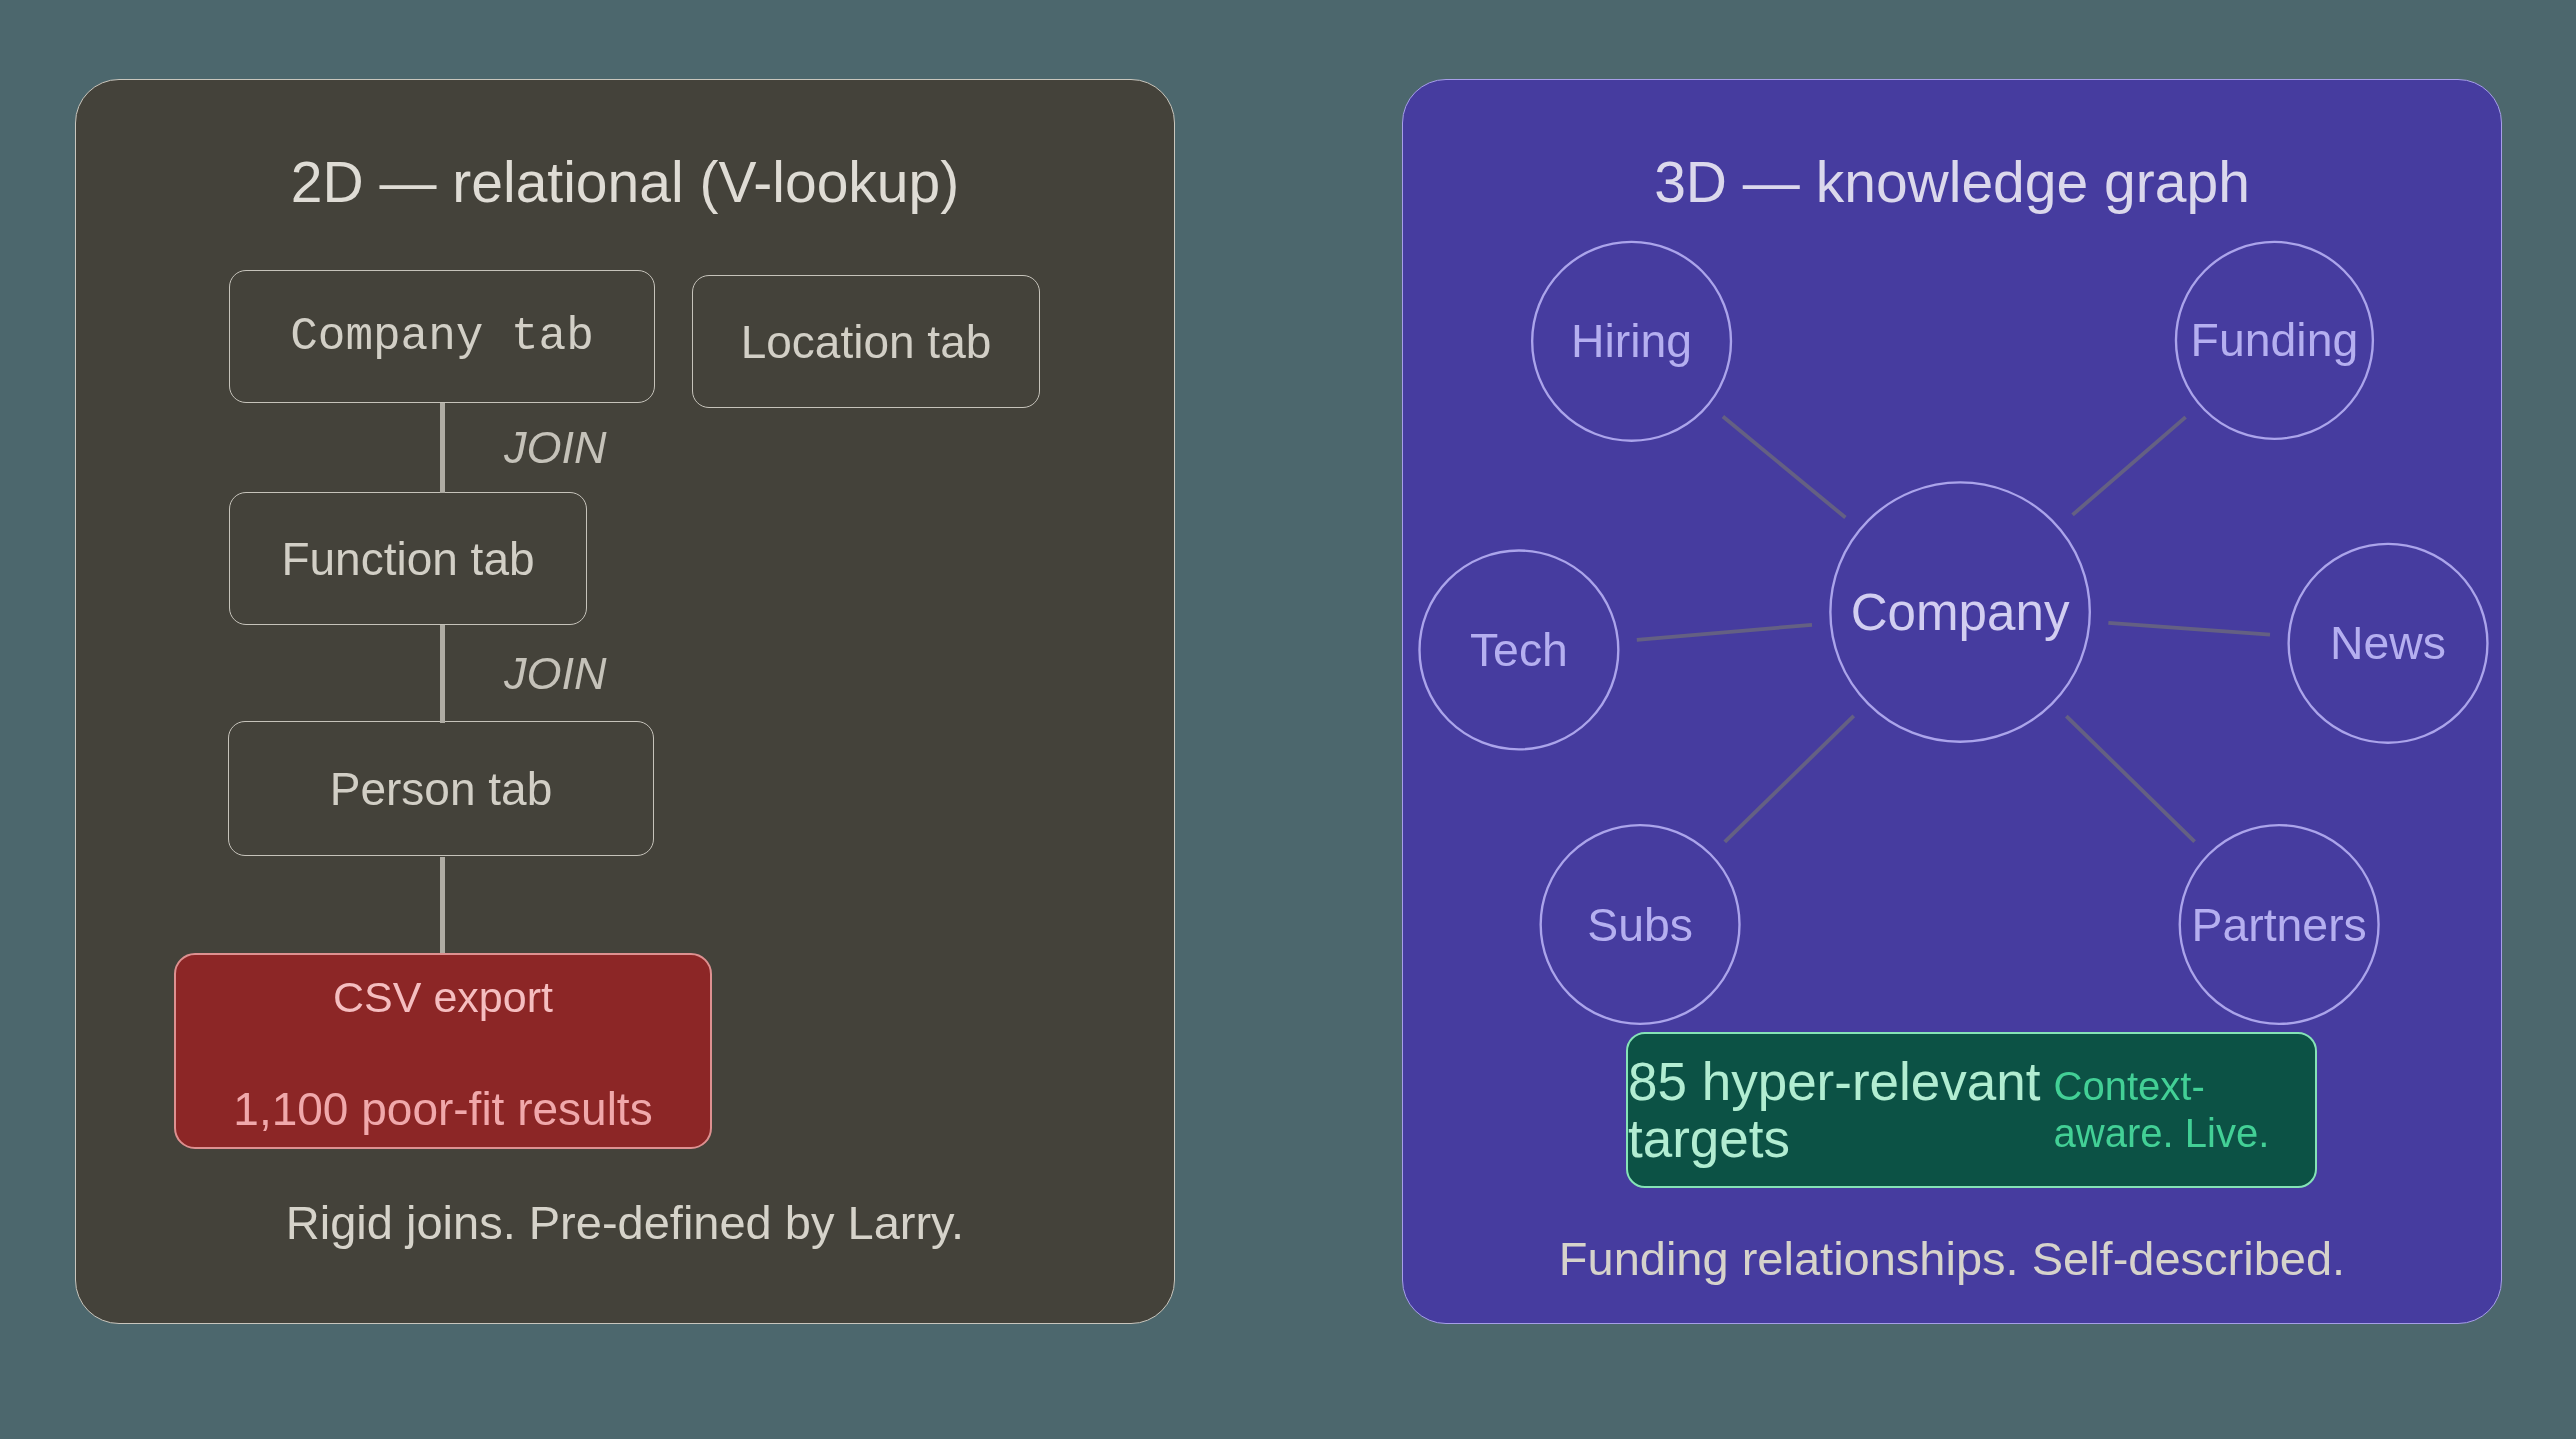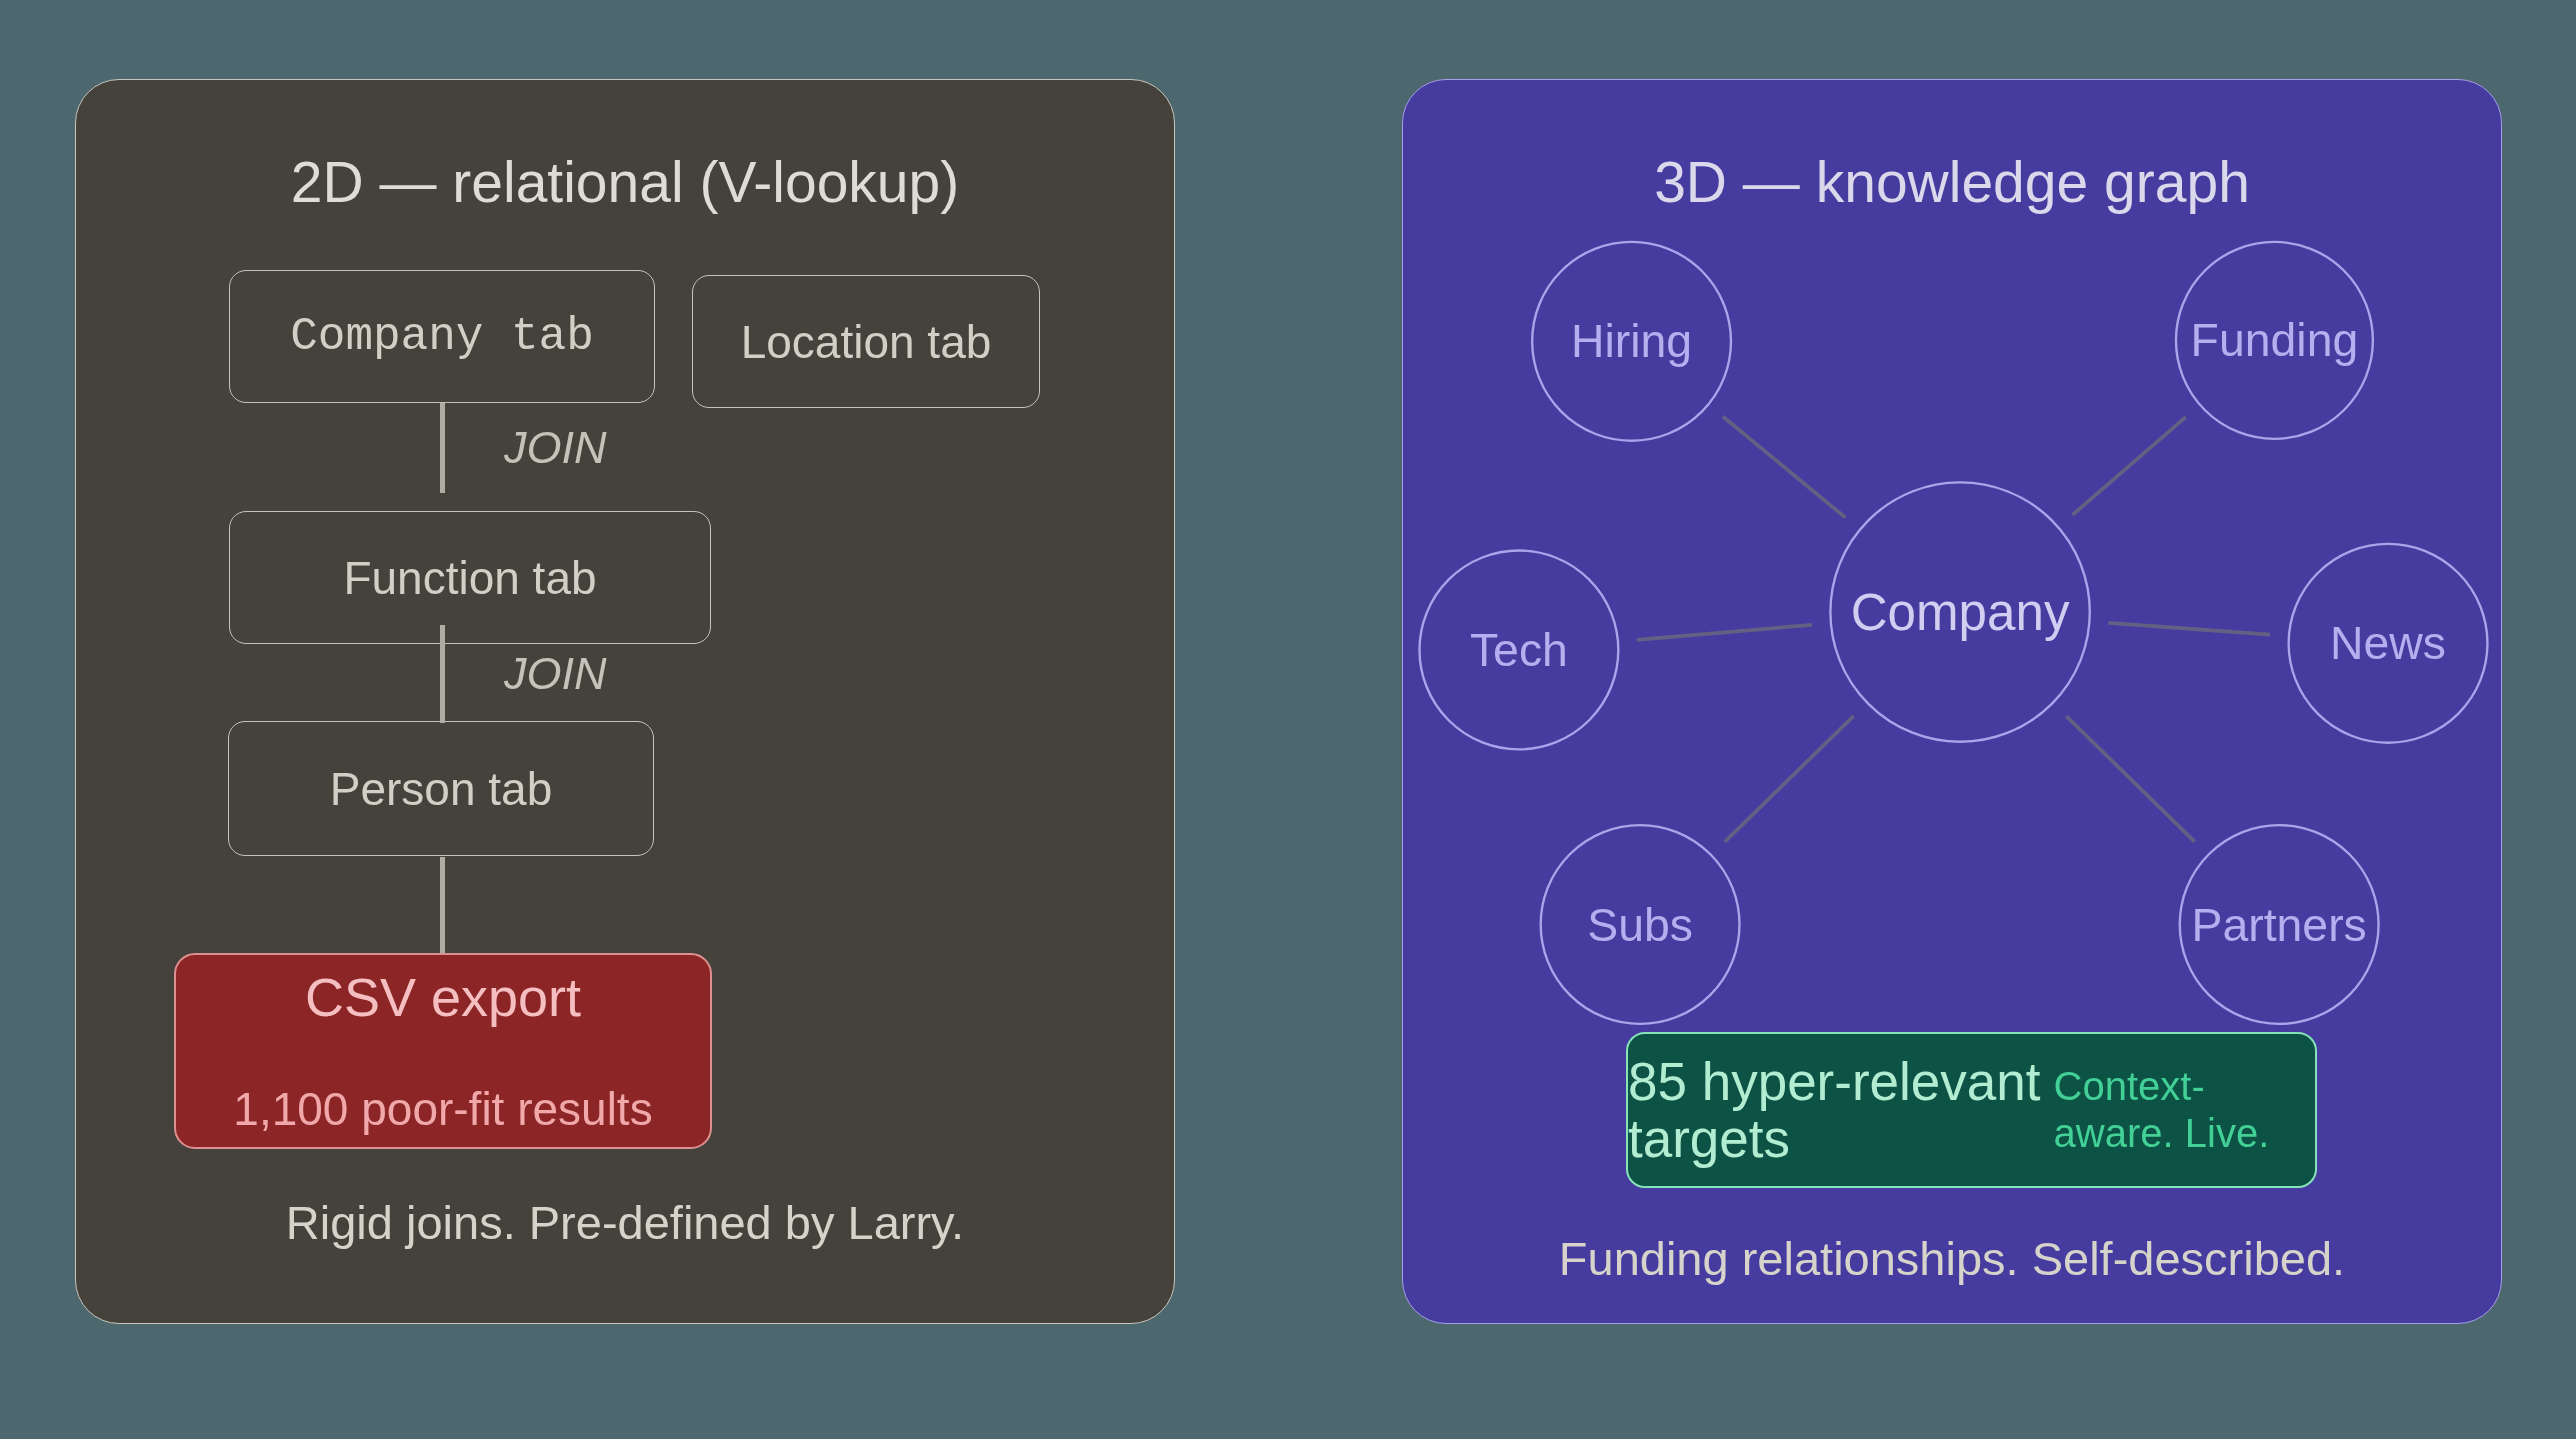--- a/index.html
+++ b/index.html
@@ -22,39 +22,39 @@
   
   .tab-box{
     position:absolute;box-sizing:border-box;
     border:1.9px solid var(--tab-border,#C6C3BA);border-radius:17px;
     color:var(--tab-text,#D2CFC6);font-size:46px;
     display:flex;align-items:center;justify-content:center;
     background:transparent;
   }
   .tab-company{left:153px;top:190px;width:426px;height:133px;font-family:Liberation Mono, monospace;}
   .tab-location{left:616px;top:195px;width:348px;height:133px;}
-  .tab-function{left:153px;top:431px;width:482px;height:133px;}
+  .tab-function{left:153px;top:412px;width:358px;height:133px;}
   .tab-person{left:152px;top:641px;width:426px;height:135px;}
   .connector{position:absolute;left:364px;width:4.7px;background:var(--connector-color,#AFACA3);}
   .connector-1{top:323px;height:90px;}
   .connector-2{top:545px;height:98px;}
   .connector-3{top:777px;height:98px;}
   .join-label{
     position:absolute;left:428px;width:284px;text-align:left;
     color:var(--join-color,#C5C2B9);font-size:45px;
     display:flex;align-items:center;font-style:italic;
   }
   .join-1{top:323px;height:90px;}
   .join-2{top:545px;height:98px;}
   .export-box{
     position:absolute;left:98px;top:873px;width:538px;height:196px;box-sizing:border-box;
     background:var(--export-box-bg,#8C2626);border:2.8px solid var(--export-box-border,#DE9090);border-radius:21px;
     display:flex;flex-direction:column;align-items:center;justify-content:center;gap:9.5px;
   }
-  .export-title{color:var(--export-title-color,#F5BEC0);font-size:54px;line-height:59px;}
+  .export-title{color:var(--export-title-color,#F5BEC0);font-size:43px;line-height:59px;}
   .export-sub{color:var(--export-sub-color,#F0A8AB);font-size:46px;line-height:49px;margin-top:48px;}
 
   
   .graph-svg{position:absolute;left:0;top:0;width:1100px;height:1245px;}
   .graph-svg line{stroke:var(--edge-color,#646083);stroke-width:4;}
   .graph-svg circle{fill:none;stroke:var(--node-border,#ABA4EB);stroke-width:2.5;}
   .graph-svg text{fill:var(--node-text,#B5AFF0);font-size:49px;font-family:"Liberation Sans",sans-serif;}
   .graph-svg text.big{fill:var(--company-text,#D2CEF1);font-size:54px;}
   .result-box{
     position:absolute;left:223px;top:952px;width:691px;height:156px;box-sizing:border-box;

